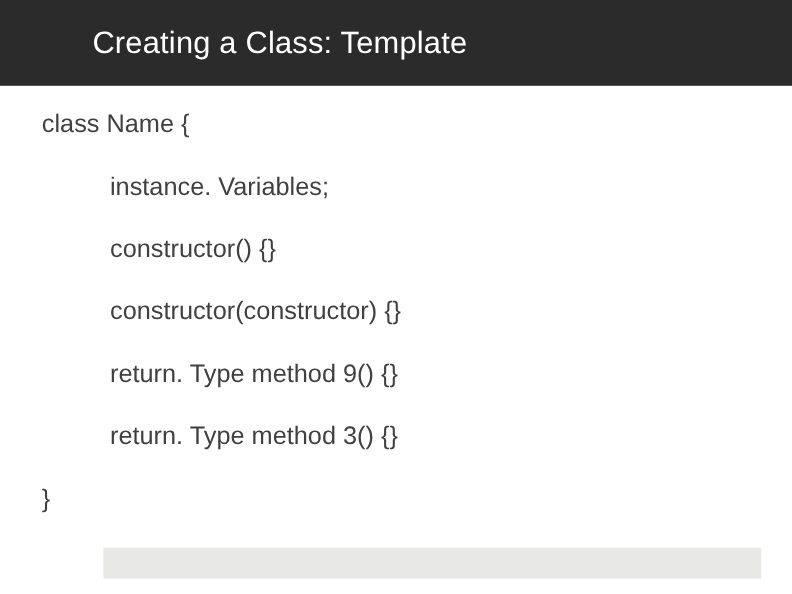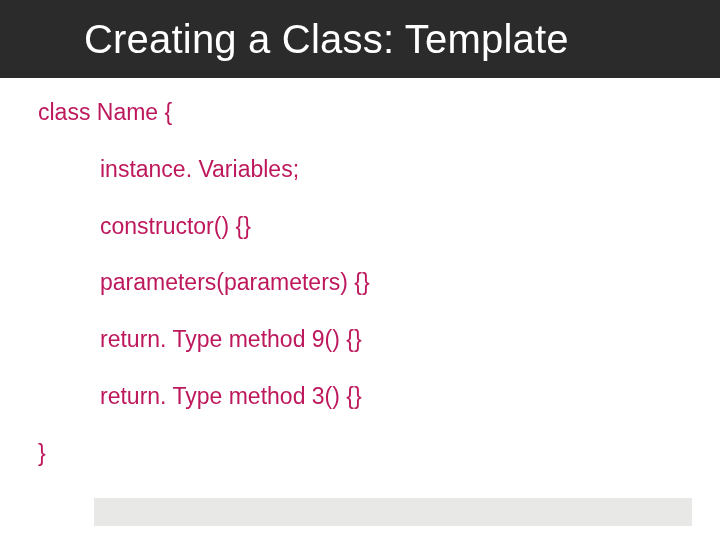--- a/index.html
+++ b/index.html
@@ -14,30 +14,30 @@
   .title-bar {
     background: #2b2b2b;
     width: 720px;
     height: 78px;
     display: flex;
     align-items: center;
     padding-left: 84px;
   }
   .title-text {
     color: #ffffff;
-    font-size: 40px;
+    font-size: 28px;
     font-weight: 400;
     letter-spacing: 0.2px;
   }
   .body {
     position: absolute;
     top: 98px;
     left: 38px;
     right: 38px;
-    color: #be185d;
+    color: #404040;
     font-size: 23px;
     line-height: 1.25;
   }
   .line { margin-bottom: 28px; }
   .indent1 { padding-left: 62px; margin-top: 24px; }
   .close-brace { margin-top: 28px; }
   .footer-strip {
     position: absolute;
     left: 94px;
     bottom: 14px;
@@ -55,21 +55,21 @@
     <div class="title-text">Creating a Class: Template</div>
   </div>
 
   <div class="body">
     <div class="line">class Name {</div>
 
     <div class="line indent1">instance. Variables;</div>
 
     <div class="line indent1">constructor()   {}</div>
 
-    <div class="line indent1">parameters(parameters)    {}</div>
+    <div class="line indent1">constructor(constructor)    {}</div>
 
     <div class="line indent1">return. Type method 9()   {}</div>
 
     <div class="line indent1">return. Type method 3()   {}</div>
 
     <div class="close-brace">}</div>
   </div>
 
   <div class="footer-strip"></div>
 

